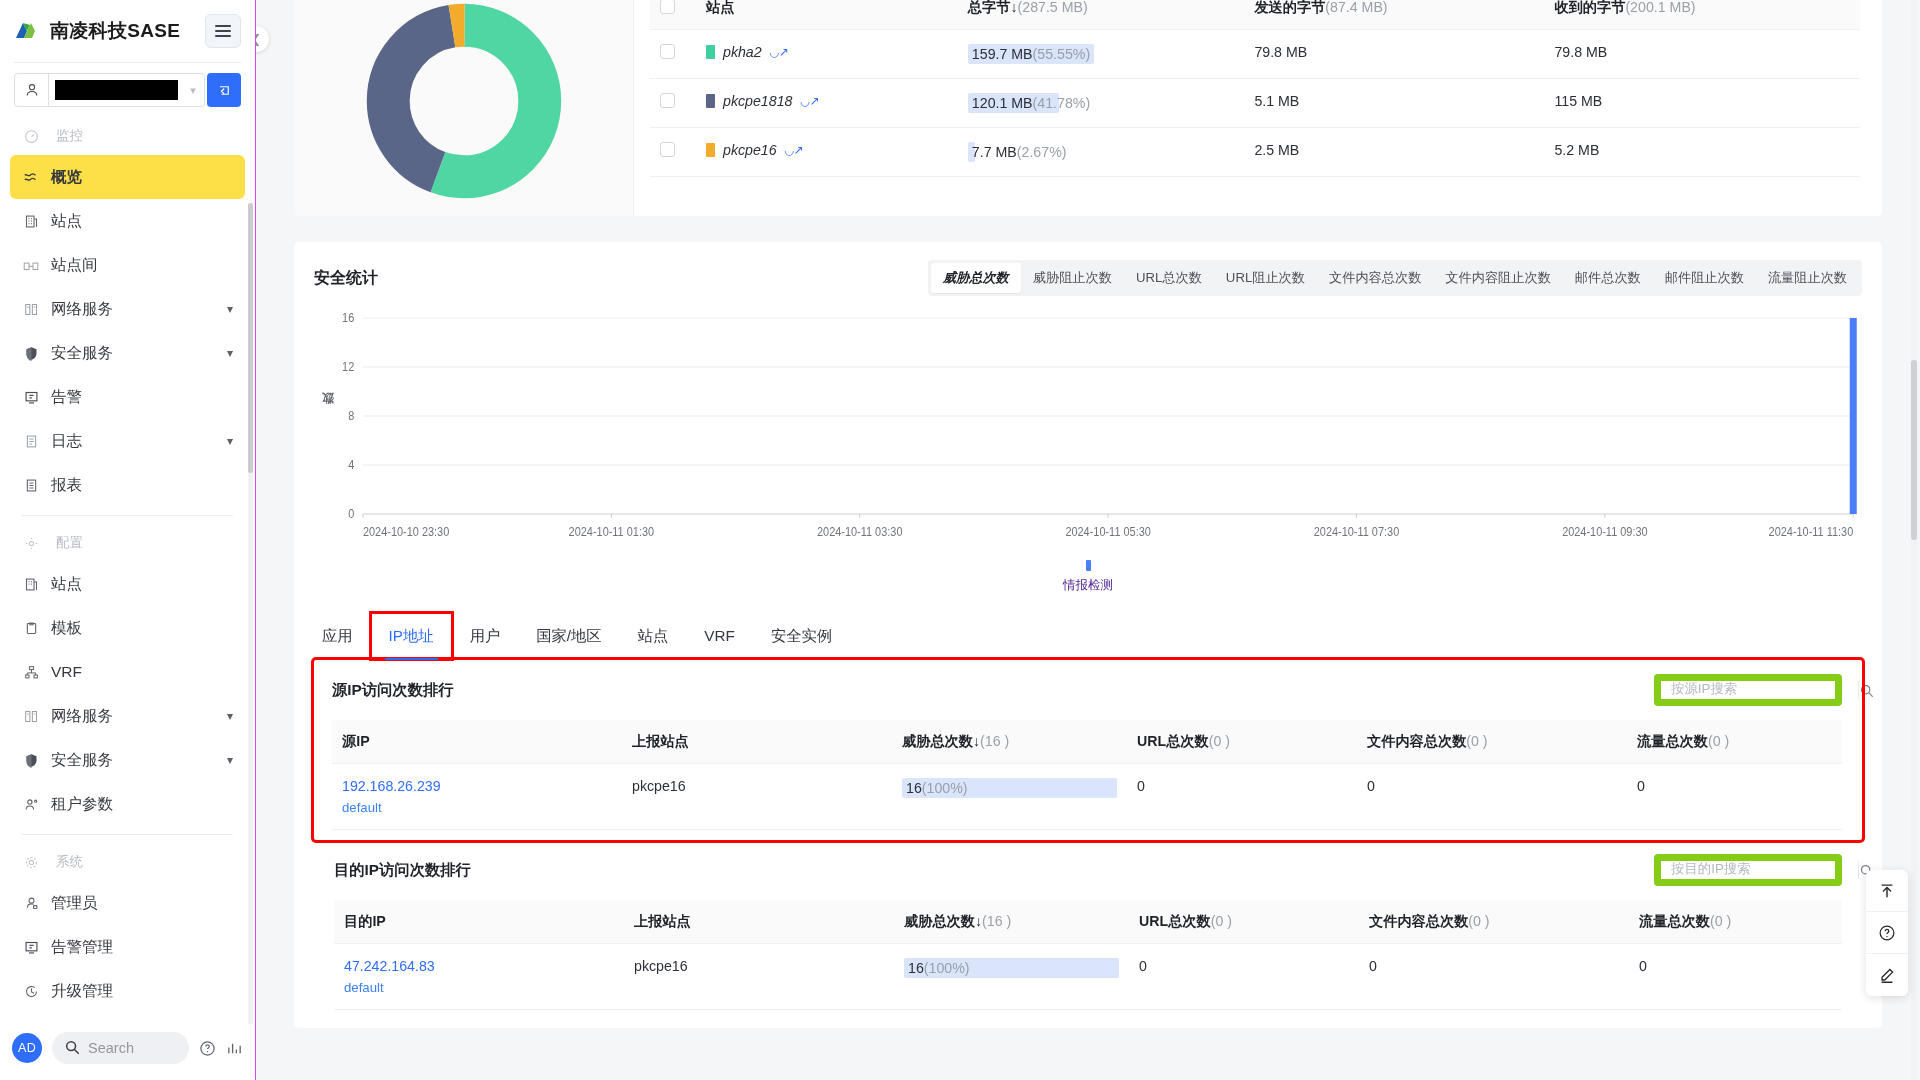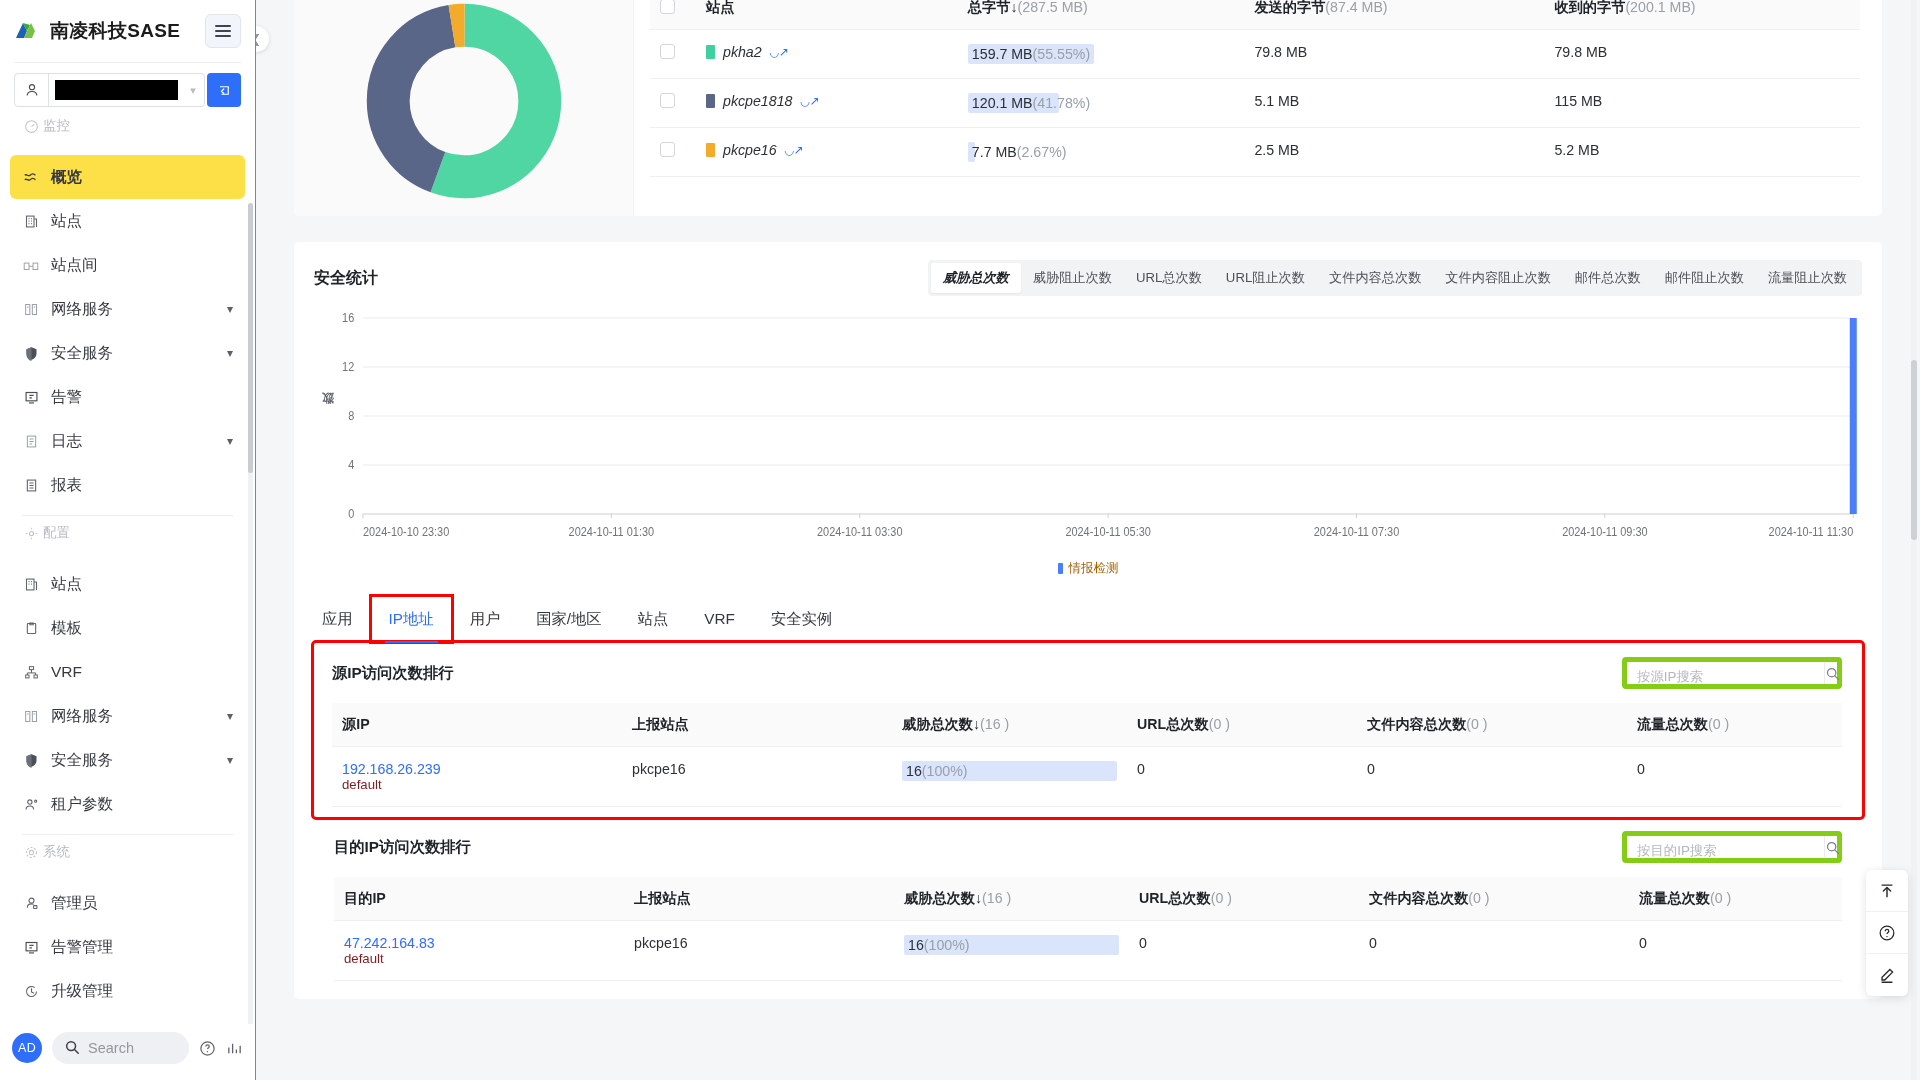--- a/index.html
+++ b/index.html
@@ -43,21 +43,21 @@
   }
   .tenant-val { flex: 1; height: 20px; background: #000; margin: 0 4px 0 6px; }
   .tenant-caret { width: 22px; text-align: center; color: #b9bcc2; font-size: 11px; }
   .tenant-go {
     width: 34px; height: 34px; background: #2f6dfb; border-radius: 4px;
     display: flex; align-items: center; justify-content: center; margin-left: 2px; cursor: pointer;
   }
 
   .nav { flex: 1; overflow: hidden; padding-top: 2px; position: relative; }
   .nav-group-title {
-    display: flex; gap: 3px; height: 38px;
+    display: flex; align-items: center; gap: 16px; height: 38px;
     padding: 0 22px; color: #b6bac1; font-size: 13.5px;
   }
   .nav-item {
     display: flex; align-items: center; gap: 11px; height: 44px;
     margin: 0 10px; padding: 0 12px; border-radius: 6px; cursor: pointer;
     color: #35393f; font-size: 15.5px; position: relative;
   }
   .nav-item.active { background: #fde047; font-weight: bold; }
   .nav-item .chev { margin-left: auto; color: #5c6068; font-size: 12px; }
   .nav-ico { width: 18px; height: 18px; flex: 0 0 18px; display: inline-flex; align-items: center; justify-content: center; color: #60646c; }
@@ -152,21 +152,21 @@
     font-size: 13.2px; color: #4c5159; padding: 6px 12px; border-radius: 3px;
     cursor: pointer; white-space: nowrap;
   }
   .seg-btn.active { background: #fff; color: #1f2329; font-weight: bold; box-shadow: 0 1px 2px rgba(0,0,0,.06); font-style: italic; }
 
   .chart-wrap { position: relative; height: 250px; margin-top: 10px; }
   .chart-ylabel {
     position: absolute; left: 6px; top: 108px; font-size: 12.5px; color: #5c6067;
     writing-mode: vertical-rl; transform: rotate(180deg);
   }
-  .legend { display: flex; align-items: center; justify-content: center; gap: 6px; margin-top: 4px; font-size: 12.5px; color: #a16207; }
+  .legend { display: flex; align-items: center; justify-content: center; gap: 6px; margin-top: 4px; font-size: 12.5px; color: #4c1d95; flex-direction: column; }
   .legend .mk { width: 5px; height: 11px; background: #4a7efb; border-radius: 1px; display: inline-block; }
 
   
   .tabs-row {
     display: flex; align-items: flex-end; gap: 0; height: 52px;
     border-bottom: 1px solid #eceef0; margin-top: 14px; padding: 0 2px;
   }
   .tab {
     font-size: 15.3px; color: #34383f; padding: 0 18px; height: 46px;
     display: flex; align-items: center; cursor: pointer; position: relative;
@@ -177,33 +177,33 @@
     content: ""; position: absolute; left: 14px; right: 14px; bottom: -1px;
     height: 2.5px; background: #2f6dfb;
   }
   .tab.boxed { outline: 3px solid #ff0000; outline-offset: -1px; }
 
   
   .rank { padding: 0 20px 10px 20px; }
   .rank-head { display: flex; align-items: center; height: 60px; }
   .rank-title { font-size: 15.3px; font-weight: bold; color: #1f2329; }
   .srch {
-    margin-left: auto; width: 220px; height: 32px; border: 5px solid #84cc16;
-    border-radius: 4px; display: flex; align-items: flex-end; background: #fff;
+    margin-left: auto; width: 188px; height: 32px; border: 7px solid #84cc16;
+    border-radius: 4px; display: flex; align-items: flex-start; background: #fff;
   }
   .srch input {
     flex: 1; border: none; outline: none; font-size: 13.4px; color: #2b2f36;
     padding: 0 10px; background: transparent; font-family: inherit;
   }
   .srch input::placeholder { color: #b4b8be; }
   .srch-btn {
     width: 34px; height: 100%; border-left: 1px solid #e9ebee; display: flex;
     align-items: center; justify-content: center; color: #7c8088; cursor: pointer;
   }
-  .sub-default { color: #7f1d1d; font-size: 13.2px; }
+  .sub-default { color: #3b82f6; font-size: 13.2px; margin-top: 6px; }
   .iplink { color: #2f6dfb; cursor: pointer; }
   .redbox { outline: 3px solid #ff0000; border-radius: 2px; padding-left: 18px; }
 
   
   .float-col {
     position: absolute; right: 12px; top: 870px; width: 42px;
     background: #fff; border-radius: 6px; box-shadow: 0 2px 10px rgba(0,0,0,.12);
     overflow: hidden; z-index: 7;
   }
   .float-btn {

